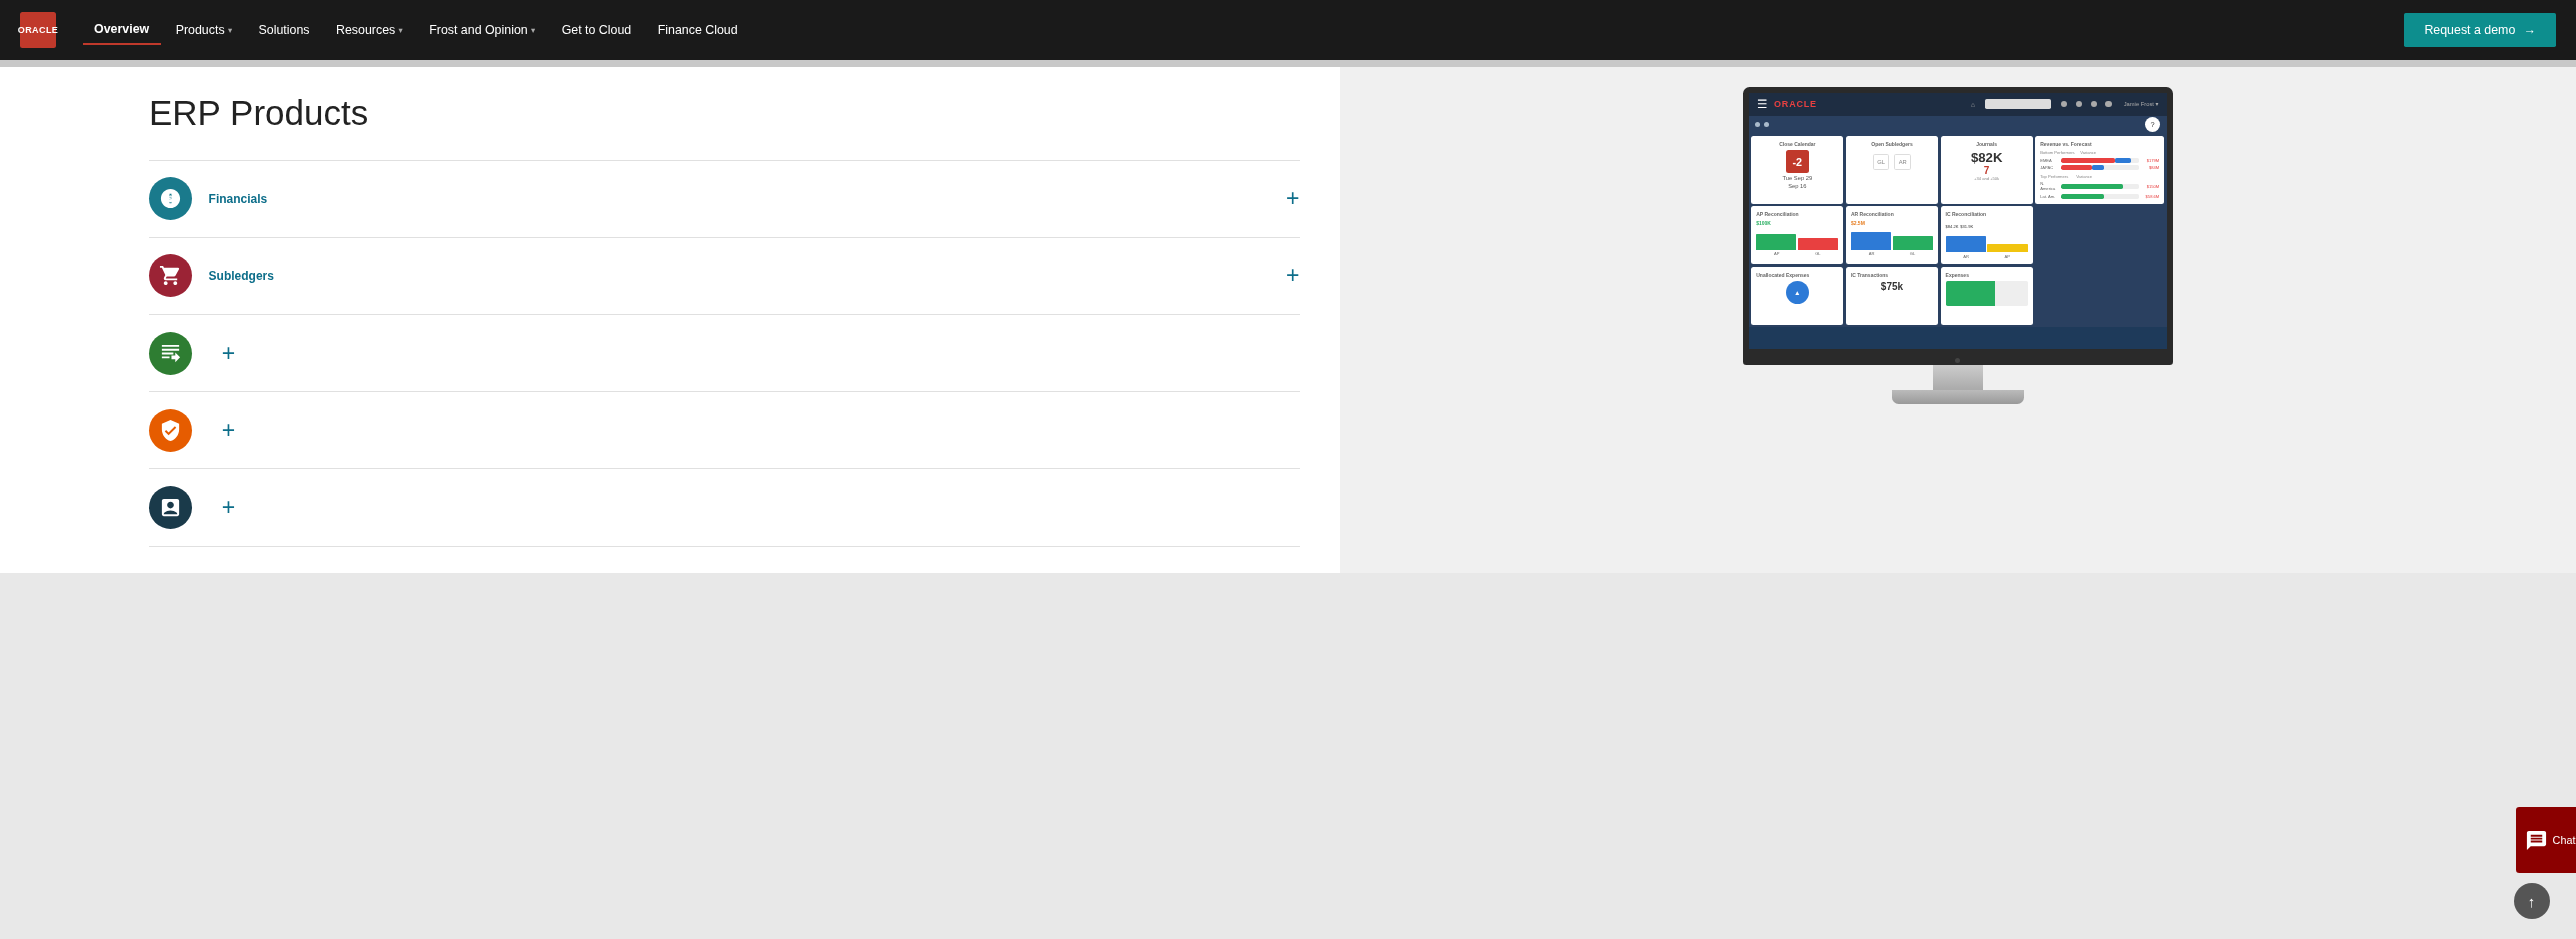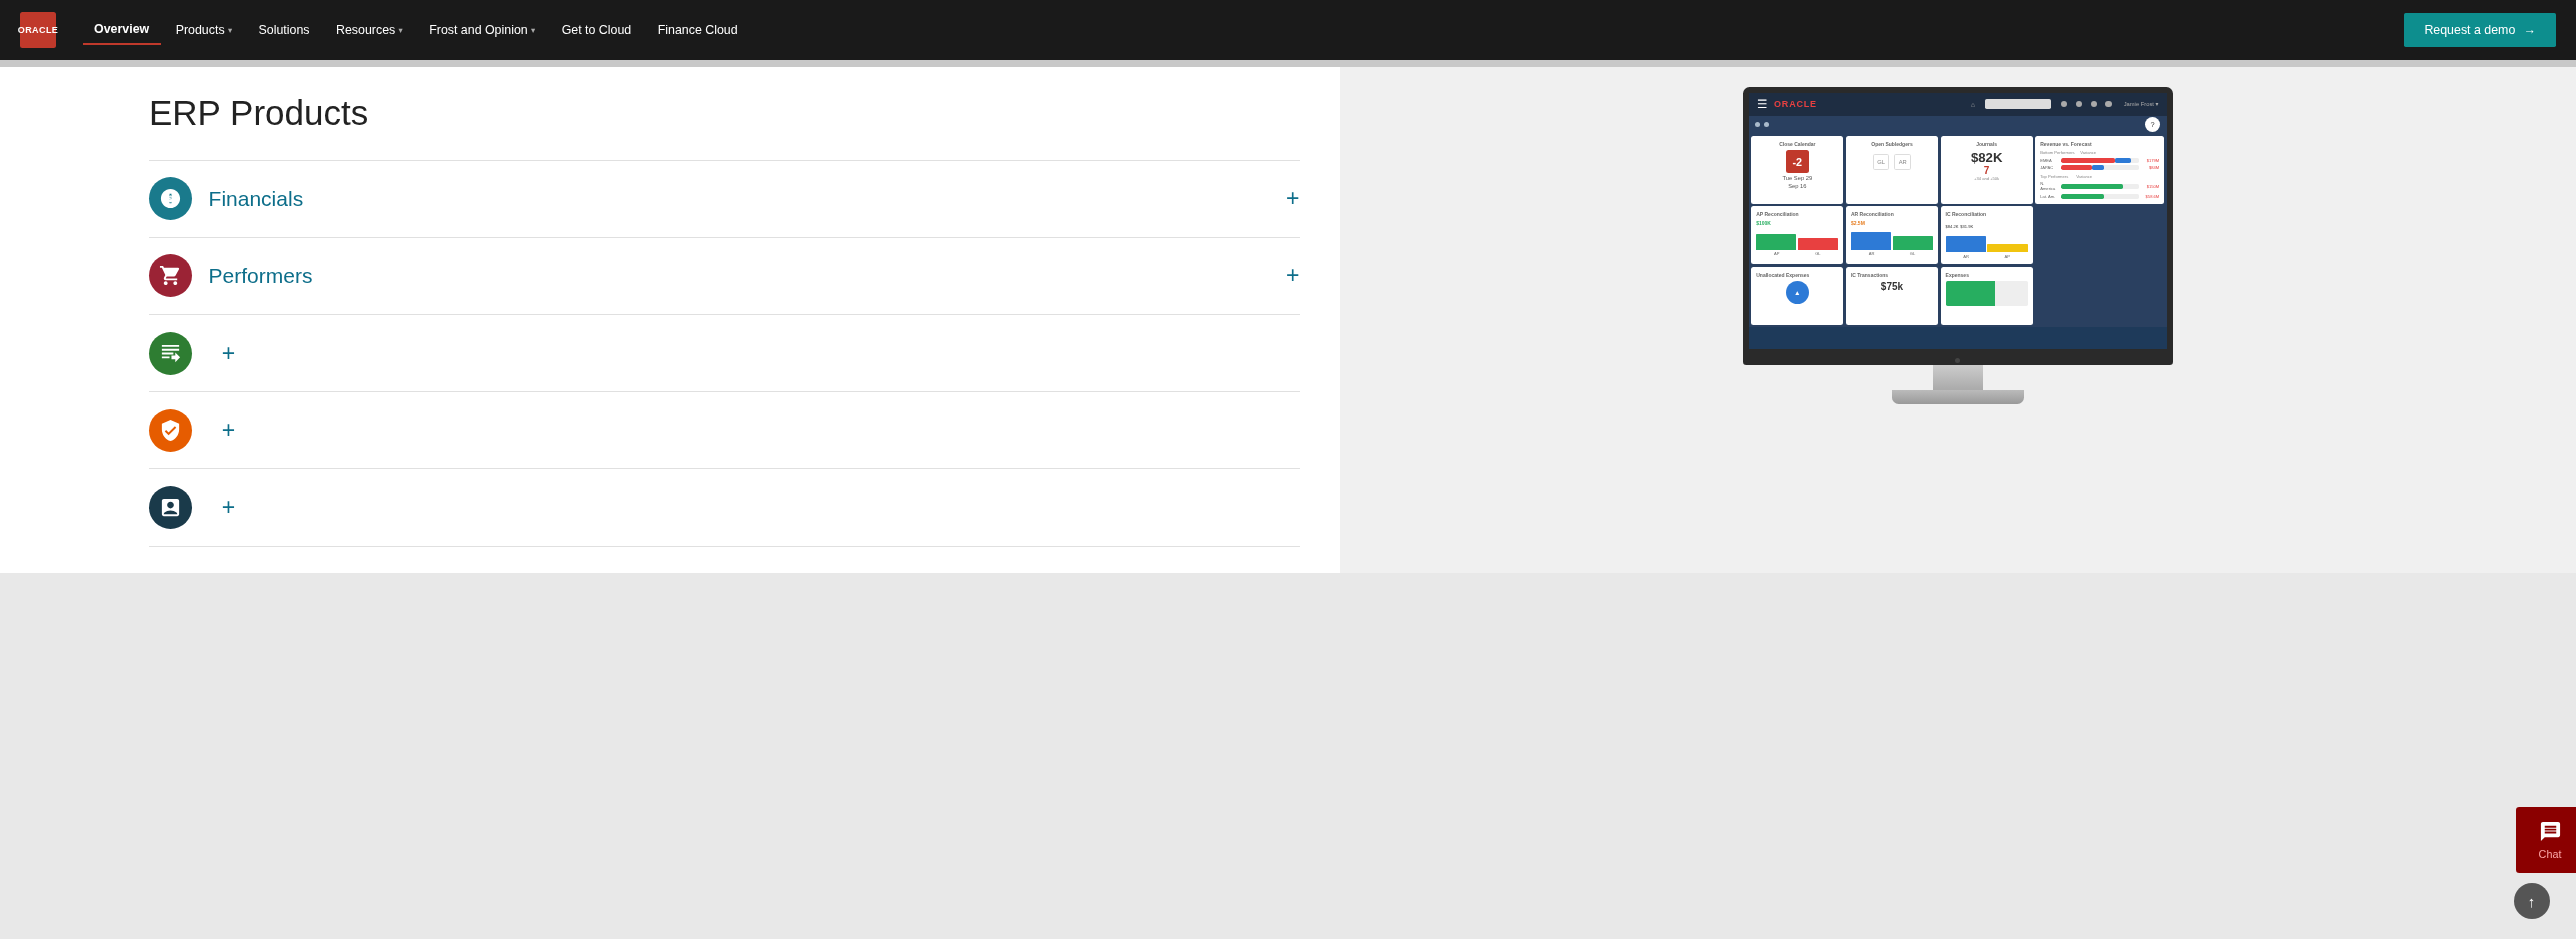--- a/index.html
+++ b/index.html
@@ -148,23 +148,23 @@
     }
 
     .icon-teal { background: #1a7a8c; }
     .icon-crimson { background: #9b2335; }
     .icon-green { background: #2e7d32; }
     .icon-orange { background: #e65c00; }
     .icon-dark-teal { background: #1a3a4a; }
 
     .product-label {
       flex: 1;
-      font-size: 21px;
+      font-size: 12px;
       color: #0d6e8a;
-      font-weight: 400;
+      font-weight: 700;
     }
 
     .product-plus {
       color: #0d6e8a;
       font-size: 23px;
       font-weight: 300;
       margin-left: 13.2px;
     }
 
     
@@ -420,25 +420,25 @@
       background: #444;
       border-radius: 50%;
     }
 
     
     .chat-widget {
       position: fixed;
       bottom: 66px;
       right: 0;
       background: #8b0000;
-      color: #fca5a5;
+      color: #ffffff;
       width: 60px;
       height: 66px;
       display: flex;
-      flex-direction: column;
+      flex-direction: row;
       align-items: center;
       justify-content: center;
       cursor: pointer;
       gap: 5px;
       border-radius: 3.3px 0 0 3.3px;
       padding-left: 8px;
     }
 
     .chat-icon-svg {
       width: 23px;
@@ -527,21 +527,21 @@
           <span class="product-label">Financials</span>
           <span class="product-plus">+</span>
         </li>
 
         <li class="product-item">
           <div class="product-icon icon-crimson">
             <svg viewBox="0 0 24 24">
               <path d="M7 18c-1.1 0-1.99.9-1.99 2S5.9 22 7 22s2-.9 2-2-.9-2-2-2zm10 0c-1.1 0-1.99.9-1.99 2s.89 2 1.99 2 2-.9 2-2-.9-2-2-2zm-8.9-5h7.45c.75 0 1.41-.41 1.75-1.03l3.58-6.49A1 1 0 0 0 19.96 4H5.21L4.27 2H1v2h2l3.6 7.59-1.35 2.44C4.52 15.37 5.48 17 7 17h12v-2H7.42c-.14 0-.25-.11-.25-.25l.03-.12.9-1.63z" fill="white"></path>
             </svg>
           </div>
-          <span class="product-label">Performers</span>
+          <span class="product-label">Subledgers</span>
           <span class="product-plus">+</span>
         </li>
 
         <li class="product-item">
           <div class="product-icon icon-green">
             <svg viewBox="0 0 24 24">
               <path d="M3 3h18v2H3zm0 4h18v2H3zm0 4h12v2H3zm0 4h8v2H3zm14-4l5 5-5 5v-3h-4v-4h4z" fill="white"></path>
             </svg>
           </div>
           <span class="product-plus">+</span>

